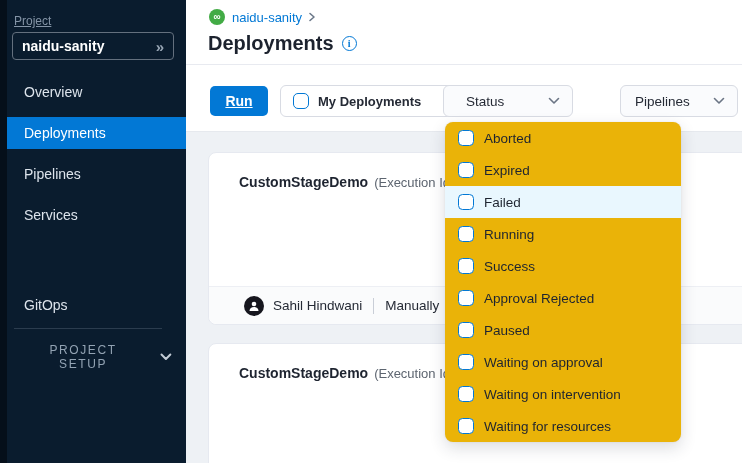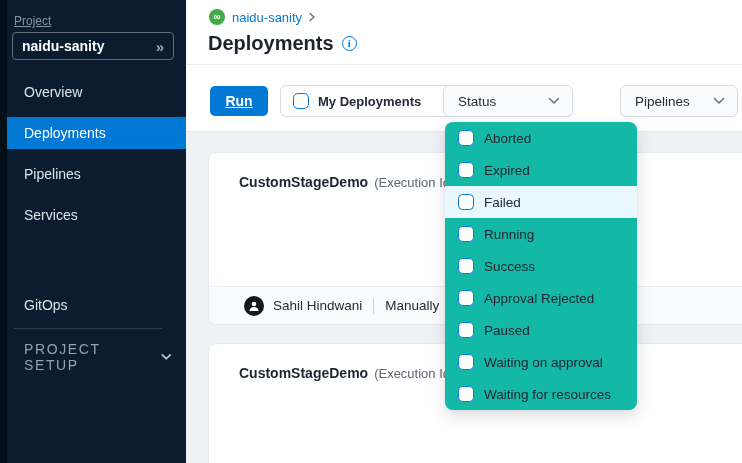--- a/index.html
+++ b/index.html
@@ -42,21 +42,21 @@
   .nav-item.active { background: #0278d5; color: #ffffff; }
   .nav-0 { top: 76px; } .nav-1 { top: 117px; } .nav-2 { top: 158px; }
   .nav-3 { top: 199px; } .nav-4 { top: 240px; } .nav-5 { top: 281px; align-items: flex-end; }
   .sidebar-divider {
     position: absolute; left: 14px; top: 328px; width: 148px; height: 1px;
     background: #2b3c4e;
   }
   .project-setup {
     position: absolute; left: 24px; top: 348px; right: 14px; height: 18px;
     display: flex; align-items: center;
-    font-size: 14px; letter-spacing: 1.6px; color: #93a3b3; cursor: pointer;
+    font-size: 12px; letter-spacing: 1.6px; color: #93a3b3; cursor: pointer; text-align: center;
   }
   .project-setup svg { margin-left: 18px; }
 
   
   .main { position: absolute; left: 186px; top: 0; right: 0; bottom: 0; background: #eef1f5; }
   .topbar {
     position: absolute; left: 0; top: 0; right: 0; height: 132px;
     background: #ffffff; border-bottom: 1px solid #e6e9ee;
   }
   .topbar-divider { position: absolute; left: 0; top: 64px; right: 0; height: 1px; background: #e8eaf0; }
@@ -87,21 +87,21 @@
     background: #0278d5; border: none; border-radius: 5px;
     color: #ffffff; font-size: 14px; font-weight: 700;
     font-family: inherit; cursor: pointer; text-decoration: underline;
   }
   .pill {
     position: absolute; top: 85px; height: 32px;
     background: #fafbfd; border: 1px solid #d8dbe3; border-radius: 6px;
     display: flex; align-items: center; cursor: pointer;
   }
   .my-deployments { left: 94px; width: 175px; padding: 0 12px; background: #ffffff; }
-  .status-select { left: 257px; width: 130px; padding: 0 12px 0 14px; }
+  .status-select { left: 257px; width: 130px; padding: 0 12px 0 22px; }
   .pipelines-select { left: 434px; width: 118px; padding: 0 12px 0 14px; }
   .pill .pill-label { font-size: 13px; font-weight: 600; color: #252a35; }
   .select-label { font-size: 13.5px; font-weight: 500; color: #252a35; }
   .pill .chev { margin-left: auto; }
 
   .checkbox {
     width: 16px; height: 16px; border: 1.6px solid #0278d5; border-radius: 5px;
     background: #ffffff; flex: 0 0 auto; cursor: pointer;
   }
   .my-deployments .checkbox { margin-right: 9px; }
@@ -126,22 +126,22 @@
   .avatar {
     width: 20px; height: 20px; border-radius: 50%; background: #16161e;
     display: flex; align-items: center; justify-content: center; flex: 0 0 auto;
   }
   .footer-name { margin-left: 9px; font-size: 13.5px; font-weight: 500; color: #252a35; }
   .footer-sep { width: 1px; height: 16px; background: #c9ced7; margin: 0 11px; }
   .footer-trigger { font-size: 13.5px; color: #252a35; }
 
   
   .status-menu {
-    position: absolute; left: 259px; top: 122px; width: 192px;
-    background: #14b8a6; border-radius: 8px; z-index: 20;
+    position: absolute; left: 259px; top: 122px; width: 236px;
+    background: #eab308; border-radius: 8px; z-index: 20;
     box-shadow: 0 6px 16px rgba(40,41,61,.16), 0 0 2px rgba(40,41,61,.1);
     overflow: hidden;
   }
   .menu-item {
     height: 32px; display: flex; align-items: center; padding-left: 13px;
     cursor: pointer;
   }
   .menu-item.highlighted { background: #e9f7fe; }
   .menu-item .menu-label { margin-left: 10px; font-size: 13.5px; color: #1e2430; }
   .menu-item .checkbox { border-radius: 4.5px; }
@@ -280,17 +280,21 @@
     <div class="menu-item">
       <span class="checkbox"></span>
       <span class="menu-label">Paused</span>
     </div>
     <div class="menu-item">
       <span class="checkbox"></span>
       <span class="menu-label">Waiting on approval</span>
     </div>
     <div class="menu-item">
       <span class="checkbox"></span>
+      <span class="menu-label">Waiting on intervention</span>
+    </div>
+    <div class="menu-item">
+      <span class="checkbox"></span>
       <span class="menu-label">Waiting for resources</span>
     </div>
   </div>
 
 </div>
 
 </body></html>

